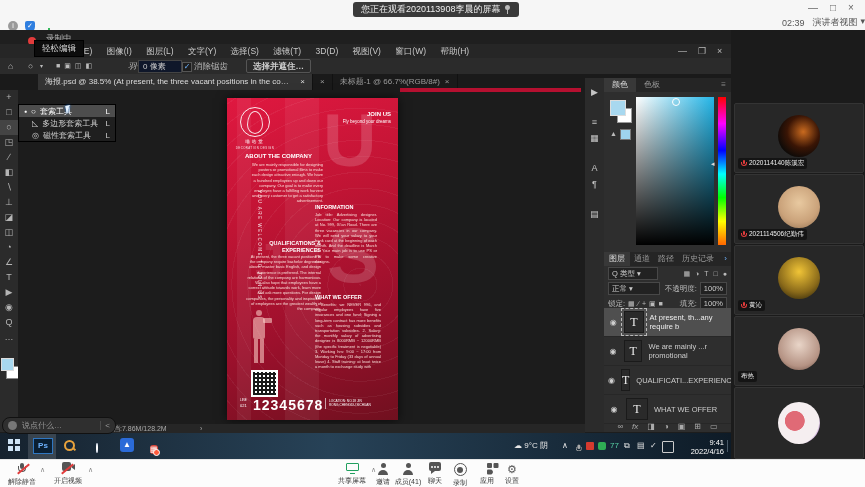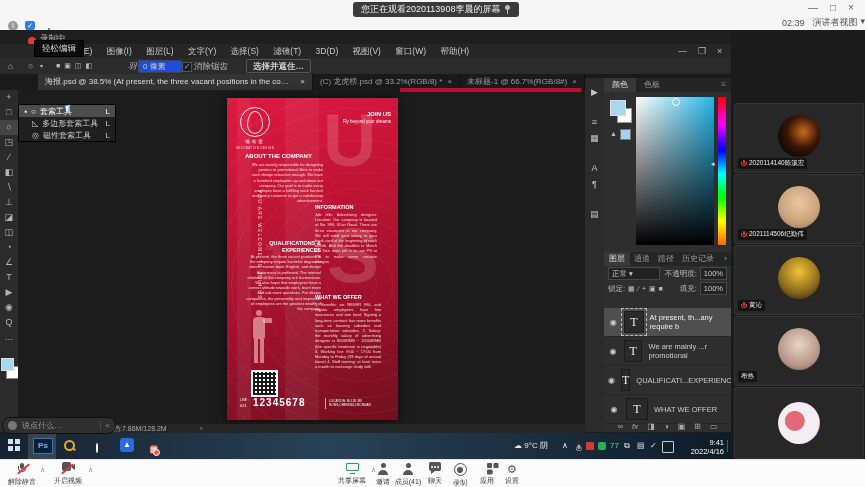--- a/index.html
+++ b/index.html
@@ -16,21 +16,21 @@
   .sigbar span{display:inline-block;width:2px;background:#35b95c;margin-right:1px;vertical-align:bottom;}
   .shield{width:10px;height:11px;background:#2f7fe0;border-radius:2px 2px 50% 50%;color:#fff;font-size:7px;text-align:center;line-height:10px;}
   .infoc{width:10px;height:10px;border-radius:50%;background:#9a9a9a;color:#fff;font-size:7px;text-align:center;line-height:10px;}
   
   .ps-title{left:0;top:30px;width:731px;height:14px;background:#1f1f1f;}
   .recdot{width:8px;height:8px;border-radius:50%;background:#e23b3b;}
   .ps-menubar{left:0;top:44px;width:731px;height:14px;background:#262626;color:#c9c9c9;font-size:8.5px;line-height:14px;}
   .menu-item{display:inline-block;padding:0 6px;}
   .badge-dark{background:#0c0c0c;color:#ddd;font-size:8.5px;line-height:15px;padding:0 7px;border:1px solid #000;}
   .ps-options{left:0;top:58px;width:731px;height:16px;background:#2b2b2b;color:#bbb;font-size:8.5px;line-height:16px;}
-  .opt-input{background:#1d4ed8;border:1px solid #444;color:#ccc;font-size:8px;padding:0 4px;line-height:11px;display:inline-block;}
+  .opt-input{background:#0f172a;border:1px solid #444;color:#ccc;font-size:8px;padding:0 4px;line-height:11px;display:inline-block;}
   .opt-btn{border:1px solid #555;border-radius:2px;padding:0 6px;line-height:12px;display:inline-block;color:#ccc;}
   .chk{display:inline-block;width:8px;height:8px;background:#1d1d1d;border:1px solid #555;color:#6fb3ff;font-size:8px;line-height:8px;text-align:center;vertical-align:-1px;}
   .ps-tabs{left:0;top:74px;width:731px;height:16px;background:#1a1a1a;color:#9a9a9a;font-size:8px;line-height:16px;display:flex;}
   .tab{padding:0 7px;border-right:1px solid #111;display:flex;align-items:center;gap:5px;max-width:260px;overflow:hidden;}
   .tab .t{overflow:hidden;text-overflow:ellipsis;white-space:nowrap;}
   .tab.active{background:#333;color:#ddd;}
   
   .toolbar{left:0;top:90px;width:18px;height:342px;background:#2b2b2b;color:#b5b5b5;}
   .tool{width:18px;height:15px;text-align:center;font-size:9px;line-height:15px;}
   .tool.active{background:#444;}
@@ -152,21 +152,21 @@
       <span class="txt">02:39</span>
       <span class="txt" style="display:flex;gap:3px;">
         <span>演讲者视图</span>
         <span>▾</span>
       </span>
 
     </div>
   </div>
 
   <div class="abs ps-title">
-    <div class="abs" style="left:28px;top:3px;display:flex;gap:4px;align-items:flex-end;">
+    <div class="abs" style="left:28px;top:3px;display:flex;gap:10px;align-items:flex-end;">
       <span class="recdot"></span>
       <span style="color:#b5b5b5;font-size:8.5px;">录制中</span>
     </div>
   </div>
 
   <div class="abs ps-menubar">
     <div class="abs" style="left:58px;top:0;">
       <span class="menu-item">编辑(E)</span>
       <span class="menu-item">图像(I)</span>
       <span class="menu-item">图层(L)</span>
@@ -200,21 +200,20 @@
     <span class="abs opt-btn" style="left:246px;top:1px;font-weight:bold;">选择并遮住…</span>
   </div>
 
   <div class="abs ps-tabs">
     <div style="width:38px;"></div>
     <div class="tab active">
       <span class="t">海报.psd @ 38.5% (At present, the three vacant positions in the company require b, RGB/8) *</span>
       <span>×</span>
     </div>
     <div class="tab" style="max-width:150px;">
-      <span class="t">(C) 龙虎榜.psd @ 33.2%(RGB/8) *</span>
       <span>×</span>
     </div>
     <div class="tab" style="max-width:120px;text-align:right;">
       <span class="t">未标题-1 @ 66.7%(RGB/8#)</span>
       <span>×</span>
     </div>
   </div>
 
   <div class="abs toolbar">
     <div class="tool">+</div>
@@ -297,21 +296,21 @@
       <div class="abs silh" style="left:5px;top:29px;width:4px;height:24px;"></div>
       <div class="abs silh" style="left:11px;top:29px;width:4px;height:24px;"></div>
       <div class="abs silh" style="left:14px;top:8px;width:9px;height:5px;border-radius:1px;"></div>
     </div>
     <div class="abs qr" style="left:24px;top:272px;width:27px;height:27px;"></div>
 
     <div class="abs" style="left:13px;top:301px;font-size:3px;line-height:1.3;">
       <div>LINE</div>
       <div style="font-size:4px;">021</div>
     </div>
-    <div class="abs" style="left:26px;top:299px;font-size:10px;font-weight:bold;letter-spacing:1px;">12345678</div>
+    <div class="abs" style="left:26px;top:299px;font-size:14px;font-weight:bold;letter-spacing:1px;">12345678</div>
     <div class="abs" style="left:98px;top:300px;width:1px;height:11px;background:rgba(255,255,255,.6);"></div>
     <div class="abs" style="left:102px;top:301px;width:62px;font-size:3.2px;line-height:1.4;white-space:normal;">LOCATION: NO.18 JIN RONG,CHENGDU,SICHUAN</div>
   </div>
 
   <div class="abs statusbar">
     <span class="abs" style="left:14px;">38.4%</span>
     <span class="abs" style="left:88px;">文档:7.86M/128.2M</span>
     <span class="abs" style="left:182px;">›</span>
   </div>
 
@@ -341,20 +340,30 @@
     <div class="abs" style="left:107px;top:82px;color:#ddd;font-size:7px;">◂</div>
   </div>
 
   <div class="abs panel" style="left:604px;top:252px;width:127px;height:180px;">
     <div class="ptabs">
       <span class="ptab active" style="padding:0 5px;">图层</span>
       <span class="ptab" style="padding:0 4px;">通道</span>
       <span class="ptab" style="padding:0 4px;">路径</span>
       <span class="ptab" style="padding:0 4px;">历史记录</span>
       <span style="margin-left:auto;padding:0 4px;color:#6fb3ff;">›</span>
+    </div>
+    <div class="drow" style="display:flex;align-items:center;gap:3px;padding:1px 4px;">
+      <span class="dd" style="width:42px;"><span>Q</span> <span>类型</span> <span>▾</span></span>
+      <span style="margin-left:auto;display:flex;gap:5px;font-size:7px;">
+        <span>▦</span>
+        <span>◑</span>
+        <span>T</span>
+        <span>□</span>
+        <span>●</span>
+      </span>
     </div>
     <div class="drow" style="display:flex;align-items:center;gap:3px;padding:1px 4px;">
       <span class="dd" style="width:44px;"><span>正常</span> <span>▾</span></span>
       <span style="margin-left:auto;">不透明度:</span>
       <span class="dd">100%</span>
     </div>
     <div class="drow" style="display:flex;align-items:center;gap:3px;padding:1px 4px;">
       <span>锁定:</span>
       <span style="display:flex;gap:3px;font-size:7px;">
         <span>▦</span>

